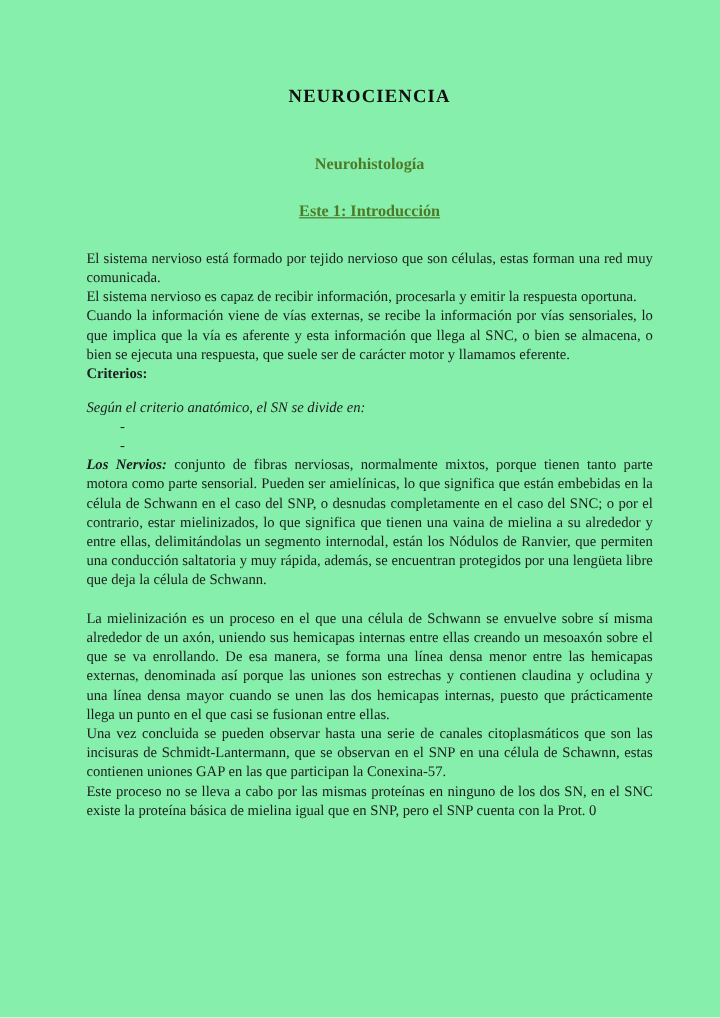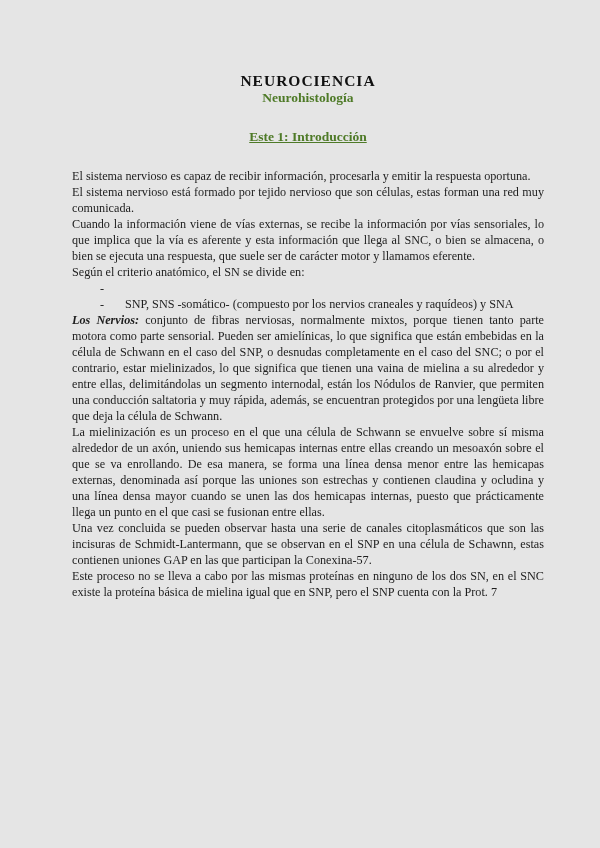--- a/index.html
+++ b/index.html
@@ -1,99 +1,100 @@
 <!DOCTYPE html>
 <html style="--accent-green: #4e7a27; --text: #1d1d1d;"><head>
 <meta charset="utf-8">
 <style>
   * { margin: 0; padding: 0; box-sizing: border-box; }
   html, body { background: #ffffff; }
   .page {
     width: 600px;
     height: 848px;
-    background: #e5e5e5;
+    background: #86efac;
     padding: 72px 56px 0 72px;
     font-family: "Liberation Serif", "DejaVu Serif", serif;
     color: var(--text, #1d1d1d);
     overflow: hidden;
   }
   .doc-title {
     font-size: 15.5px;
     font-weight: bold;
     text-align: center;
     letter-spacing: 1px;
     color: #111111;
   }
   .doc-subtitle {
     font-size: 13.5px;
     font-weight: bold;
     text-align: center;
     color: var(--accent-green, #4e7a27);
+    margin-top: 39px;
   }
   .section-heading {
     font-size: 13.5px;
     font-weight: bold;
     text-align: center;
     color: var(--accent-green, #4e7a27);
     text-decoration: underline;
     margin-top: 23px;
   }
   .body-text {
     margin-top: 23px;
     font-size: 12.2px;
     line-height: 16px;
     text-align: justify;
   }
   .body-text p { margin: 0; }
-  .block { margin-top: 0; }
+  .block { margin-top: 16px; }
   .block.first { margin-top: 0; }
   .criterios-heading { margin-top: 20px; font-weight: bold; }
-  .criterios-block { margin-top: 0; }
+  .criterios-block { margin-top: 12px; font-style: italic; }
   .list { margin-top: 0; }
   .list-item { display: flex; padding-left: 28px; }
   .list-marker { flex: 0 0 25px; width: 25px; }
   .list-text { flex: 1; text-align: justify; }
   .italic { font-style: italic; font-weight: bold; }
 </style>
 </head>
 <body>
 
 <div class="page">
 
   <h1 class="doc-title">NEUROCIENCIA</h1>
 
   <h2 class="doc-subtitle">Neurohistología</h2>
 
   <h3 class="section-heading">Este 1: Introducción</h3>
 
   <div class="body-text">
 
     <div class="block first">
+      <p>El sistema nervioso está formado por tejido nervioso que son células, estas forman una red muy comunicada.</p>
       <p>El sistema nervioso es capaz de recibir información, procesarla y emitir la respuesta oportuna.</p>
-      <p>El sistema nervioso está formado por tejido nervioso que son células, estas forman una red muy comunicada.</p>
       <p>Cuando la información viene de vías externas, se recibe la información por vías sensoriales, lo que implica que la vía es aferente y esta información que llega al SNC, o bien se almacena, o bien se ejecuta una respuesta, que suele ser de carácter motor y llamamos eferente.</p>
     </div>
 
+    <p class="block criterios-heading">Criterios:</p>
 
     <div class="block criterios-block">
       <p>Según el criterio anatómico, el SN se divide en:</p>
       <div class="list">
         <div class="list-item">
           <span class="list-marker">-</span>
         </div>
         <div class="list-item">
           <span class="list-marker">-</span>
-          <span class="list-text">SNP, SNS -somático- (compuesto por los nervios craneales y raquídeos) y SNA</span>
         </div>
       </div>
     </div>
 
     <p class="block"><span class="italic">Los Nervios:</span><span> conjunto de fibras nerviosas, normalmente mixtos, porque tienen tanto parte motora como parte sensorial. Pueden ser amielínicas, lo que significa que están embebidas en la célula de Schwann en el caso del SNP, o desnudas completamente en el caso del SNC; o por el contrario, estar mielinizados, lo que significa que tienen una vaina de mielina a su alrededor y entre ellas, delimitándolas un segmento internodal, están los Nódulos de Ranvier, que permiten una conducción saltatoria y muy rápida, además, se encuentran protegidos por una lengüeta libre que deja la célula de Schwann.</span></p>
 
     <div class="block">
       <p>La mielinización es un proceso en el que una célula de Schwann se envuelve sobre sí misma alrededor de un axón, uniendo sus hemicapas internas entre ellas creando un mesoaxón sobre el que se va enrollando. De esa manera, se forma una línea densa menor entre las hemicapas externas, denominada así porque las uniones son estrechas y contienen claudina y ocludina y una línea densa mayor cuando se unen las dos hemicapas internas, puesto que prácticamente llega un punto en el que casi se fusionan entre ellas.</p>
       <p>Una vez concluida se pueden observar hasta una serie de canales citoplasmáticos que son las incisuras de Schmidt-Lantermann, que se observan en el SNP en una célula de Schawnn, estas contienen uniones GAP en las que participan la Conexina-57.</p>
     </div>
 
-    <p class="block">Este proceso no se lleva a cabo por las mismas proteínas en ninguno de los dos SN, en el SNC existe la proteína básica de mielina igual que en SNP, pero el SNP cuenta con la Prot. 7</p>
+    <p class="block">Este proceso no se lleva a cabo por las mismas proteínas en ninguno de los dos SN, en el SNC existe la proteína básica de mielina igual que en SNP, pero el SNP cuenta con la Prot. 0</p>
 
   </div>
 </div>
 
 </body></html>

